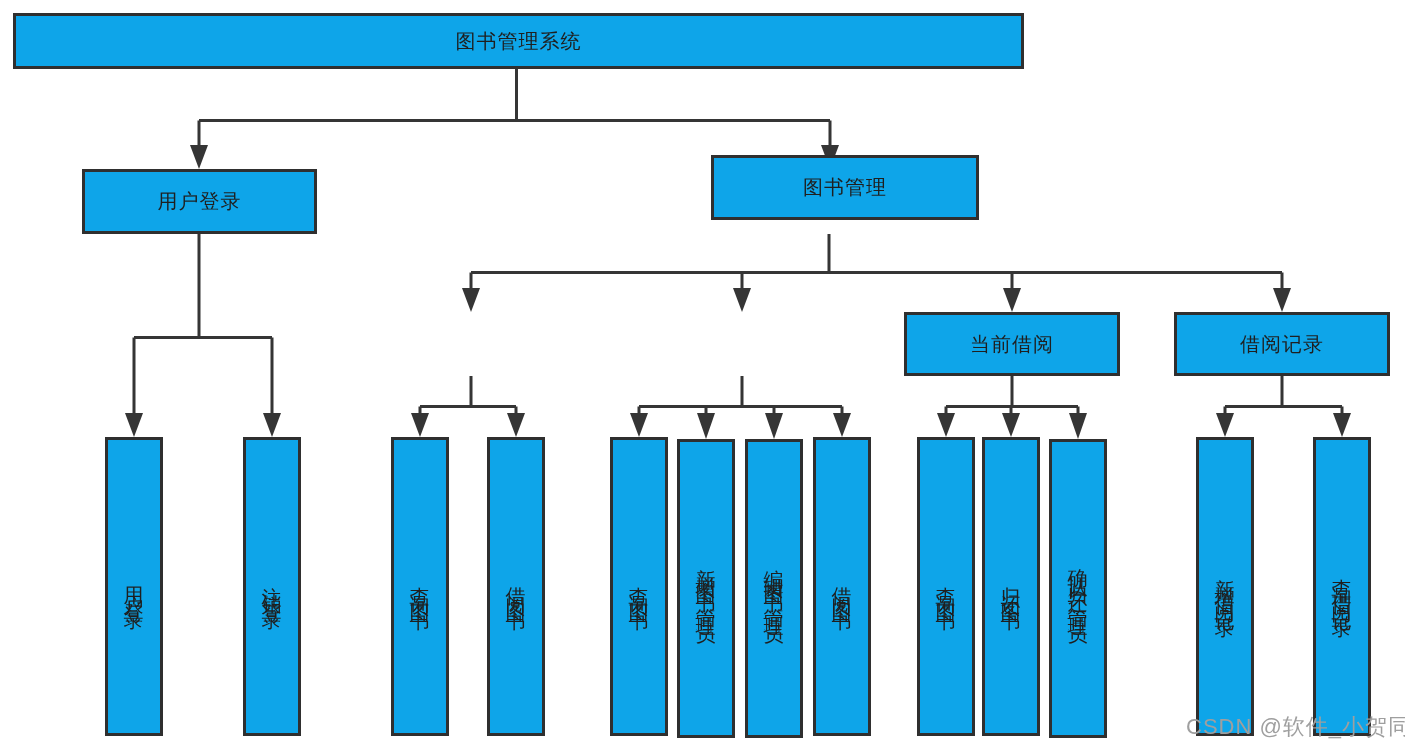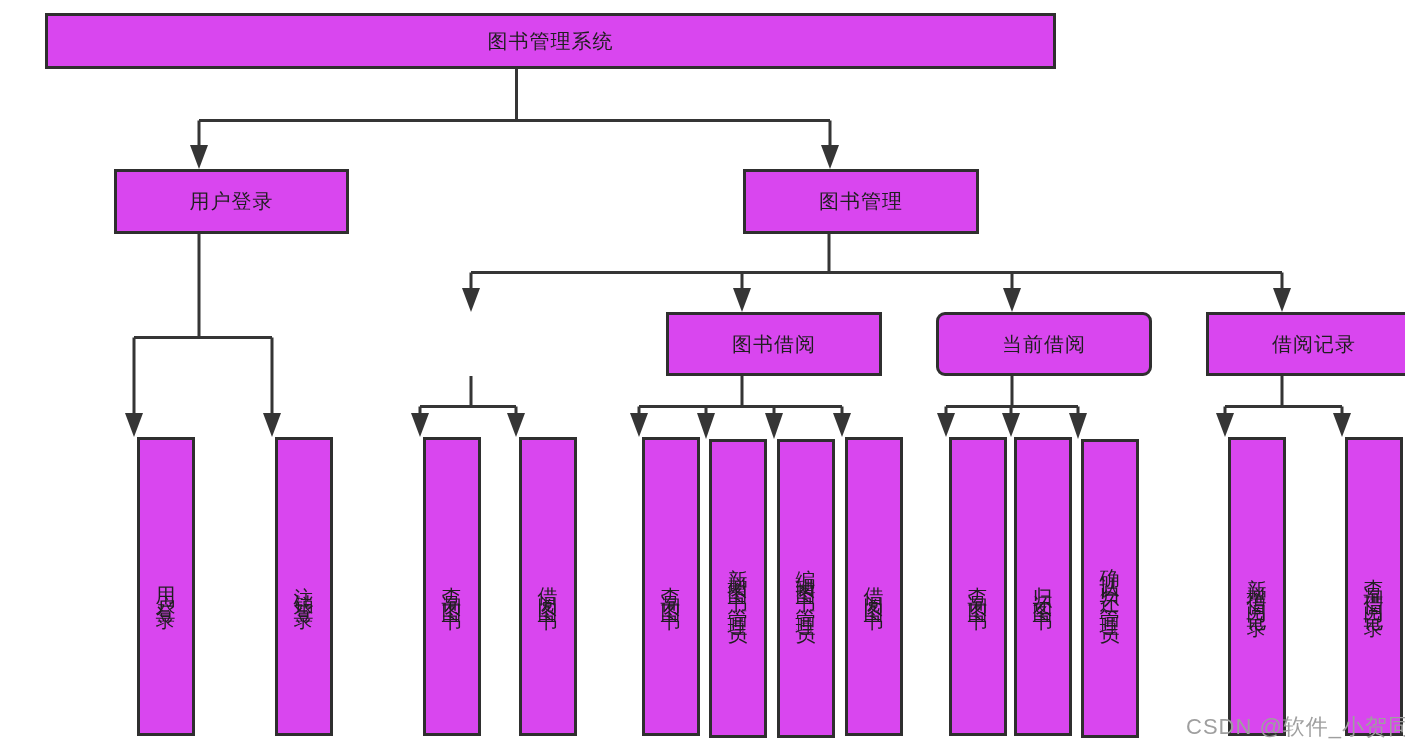--- a/index.html
+++ b/index.html
@@ -19,38 +19,37 @@
   #connectors {
     position: absolute;
     left: 0;
     top: 0;
     width: 1405px;
     height: 747px;
   }
   .box {
     position: absolute;
     box-sizing: border-box;
-    background: #d946ef;
+    background: #0ea5e9;
     border: 3px solid #2f2f2f;
     display: flex;
     align-items: center;
     justify-content: center;
     font-size: 20px;
     letter-spacing: 1px;
     color: #1f1f1f;
     white-space: nowrap;
-    margin-left: 32px;
   }
   .root  { left: 13px;  top: 13px;  width: 1011px; height: 56px; }
   .l2a   { left: 82px;  top: 169px; width: 235px;  height: 65px; }
-  .l2b   { left: 711px; top: 169px; width: 236px;  height: 65px; }
+  .l2b   { left: 711px; top: 155px; width: 268px;  height: 65px; }
   .l3    { top: 312px; height: 64px; }
   .l3a   { left: 363px;  width: 216px; }
   .l3b   { left: 634px;  width: 216px; }
-  .l3c   { left: 904px;  width: 216px; border-radius: 9px; }
+  .l3c   { left: 904px;  width: 216px; }
   .l3d   { left: 1174px; width: 216px; }
   .leaf {
     top: 437px;
     height: 299px;
     width: 58px;
     writing-mode: vertical-rl;
     text-orientation: mixed;
     letter-spacing: 8px;
     font-size: 20px;
     line-height: 1;
@@ -134,21 +133,20 @@
         <polygon stroke="none" points="1333,413 1351,413 1342,437"></polygon>
       </g>
     </g>
   </svg>
 
   <div class="box root">图书管理系统</div>
 
   <div class="box l2a">用户登录</div>
   <div class="box l2b">图书管理</div>
 
-  <div class="box l3 l3b">图书借阅</div>
   <div class="box l3 l3c">当前借阅</div>
   <div class="box l3 l3d">借阅记录</div>
 
   <div class="box leaf p1">用户登录</div>
   <div class="box leaf p2">注销登录</div>
   <div class="box leaf p3">查询图书</div>
   <div class="box leaf p4">借阅图书</div>
   <div class="box leaf p5">查询图书</div>
   <div class="box leaf p6">新增图书（管理员）</div>
   <div class="box leaf p7">编辑图书（管理员）</div>

